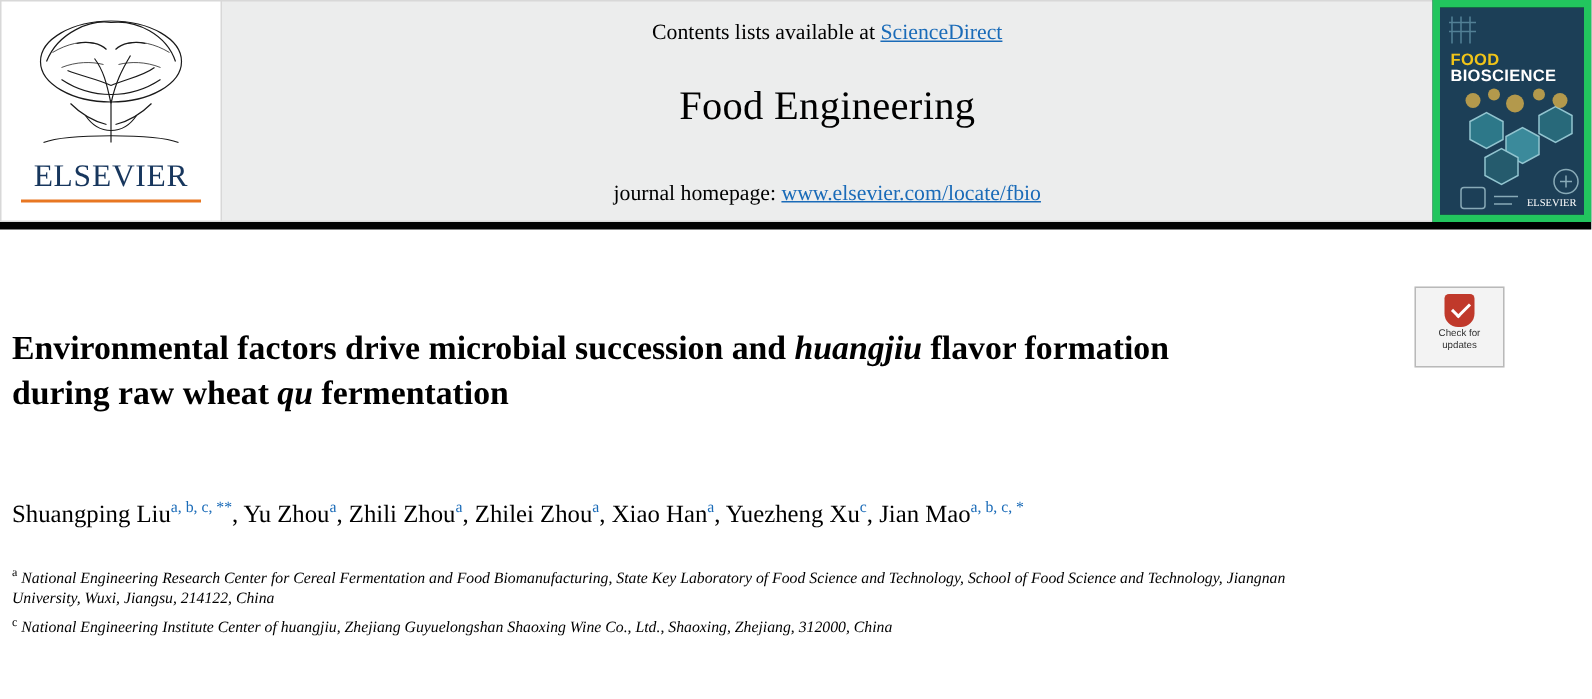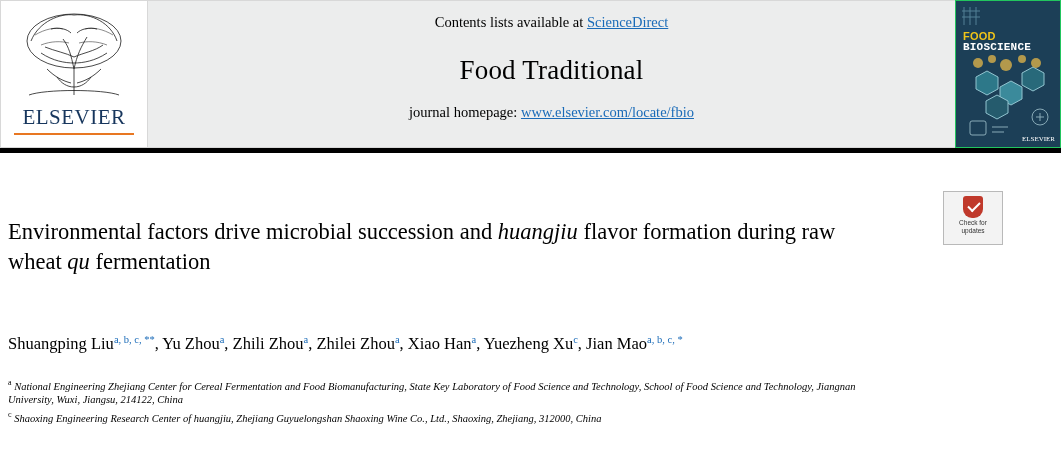--- a/index.html
+++ b/index.html
@@ -70,47 +70,47 @@
   }
   .contents-line .sd-link { color: #1a6bb8; }
   .journal-title {
     font-size: 27px;
     margin-top: 24px;
     letter-spacing: 0.2px;
   }
   .homepage-line {
     font-size: 14.5px;
     position: absolute;
-    bottom: 26px;
+    bottom: 9px;
     width: 100%;
     text-align: center;
   }
   .homepage-line .hp-link { color: #1a6bb8; }
 
   .cover-thumb {
     width: 106px;
     flex: 0 0 106px;
     background: #0f172a;
     position: relative;
     overflow: hidden;
-    border: 1px solid #22c55e;
+    border: 5px solid #22c55e;
     box-sizing: border-box;
   }
   .cover-title {
     position: absolute;
     top: 30px;
     left: 7px;
     font-family: "Liberation Sans", sans-serif;
     font-size: 11px;
     font-weight: bold;
     line-height: 11px;
     letter-spacing: 0.2px;
   }
   .cover-title .l1 { color: #f0c419; display:block; }
-  .cover-title .l2 { color: #ffffff; display:block;font-family:Liberation Mono, monospace; }
+  .cover-title .l2 { color: #ffffff; display:block; }
   .cover-elsevier {
     position: absolute;
     bottom: 4px;
     right: 5px;
     font-family: "Liberation Serif", serif;
     font-size: 7px;
     color: #ffffff;
   }
 
   .black-rule {
@@ -157,21 +157,21 @@
     font-size: 6.5px;
     color: #333;
     line-height: 7.5px;
   }
 
   .paper-title {
     font-size: 22.5px;
     line-height: 30px;
     margin: 0;
     padding-top: 64px;
-    font-weight: normal;
+    font-weight: bold;
     max-width: 840px;
   }
   .paper-title em { font-style: italic; }
 
   .authors {
     margin-top: 50px;
     font-size: 16.5px;
     line-height: 24px;
     max-width: 860px;
   }
@@ -228,21 +228,21 @@
       </g>
     </svg>
     <div class="elsevier-word">ELSEVIER</div>
     <div class="elsevier-rule"></div>
   </div>
 
   <div class="journal-band">
     <div class="contents-line">
       <span>Contents lists available at </span><a class="sd-link" href="#">ScienceDirect</a>
     </div>
-    <div class="journal-title">Food Traditional</div>
+    <div class="journal-title">Food Engineering</div>
     <div class="homepage-line">
       <span>journal homepage: </span><a class="hp-link" href="#">www.elsevier.com/locate/fbio</a>
     </div>
   </div>
 
   <div class="cover-thumb">
     <svg width="104" height="146" viewBox="0 0 104 146">
       <rect x="0" y="0" width="104" height="146" fill="#1c3f57"></rect>
       <g opacity="0.55" fill="none" stroke="#7fb6c9" stroke-width="1">
         <path d="M8 6 L8 24 M14 6 L14 24 M20 6 L20 24"></path>
@@ -286,16 +286,16 @@
     <div class="cm-text">updates</div>
   </div>
 
   <h1 class="paper-title"><span>Environmental factors drive microbial succession and </span><em>huangjiu</em><span> flavor formation during raw wheat </span><em>qu</em><span> fermentation</span></h1>
 
   <div class="authors">
     <span><span>Shuangping Liu</span><sup>a, b, c, **</sup><span>, </span></span><span><span>Yu Zhou</span><sup>a</sup><span>, </span></span><span><span>Zhili Zhou</span><sup>a</sup><span>, </span></span><span><span>Zhilei Zhou</span><sup>a</sup><span>, </span></span><span><span>Xiao Han</span><sup>a</sup><span>, </span></span><span><span>Yuezheng Xu</span><sup>c</sup><span>, </span></span><span><span>Jian Mao</span><sup>a, b, c, *</sup></span>
   </div>
 
   <div class="affiliations">
-    <p><sup>a</sup> <span>National Engineering Zhejiang Center for Cereal Fermentation and Food Biomanufacturing, State Key Laboratory of Food Science and Technology, School of Food Science and Technology, Jiangnan University, Wuxi, Jiangsu, 214122, China</span></p>
-    <p><sup>c</sup> <span>Shaoxing Engineering Research Center of huangjiu, Zhejiang Guyuelongshan Shaoxing Wine Co., Ltd., Shaoxing, Zhejiang, 312000, China</span></p>
+    <p><sup>a</sup> <span>National Engineering Research Center for Cereal Fermentation and Food Biomanufacturing, State Key Laboratory of Food Science and Technology, School of Food Science and Technology, Jiangnan University, Wuxi, Jiangsu, 214122, China</span></p>
+    <p><sup>c</sup> <span>National Engineering Institute Center of huangjiu, Zhejiang Guyuelongshan Shaoxing Wine Co., Ltd., Shaoxing, Zhejiang, 312000, China</span></p>
   </div>
 </div>
 
 </body></html>

